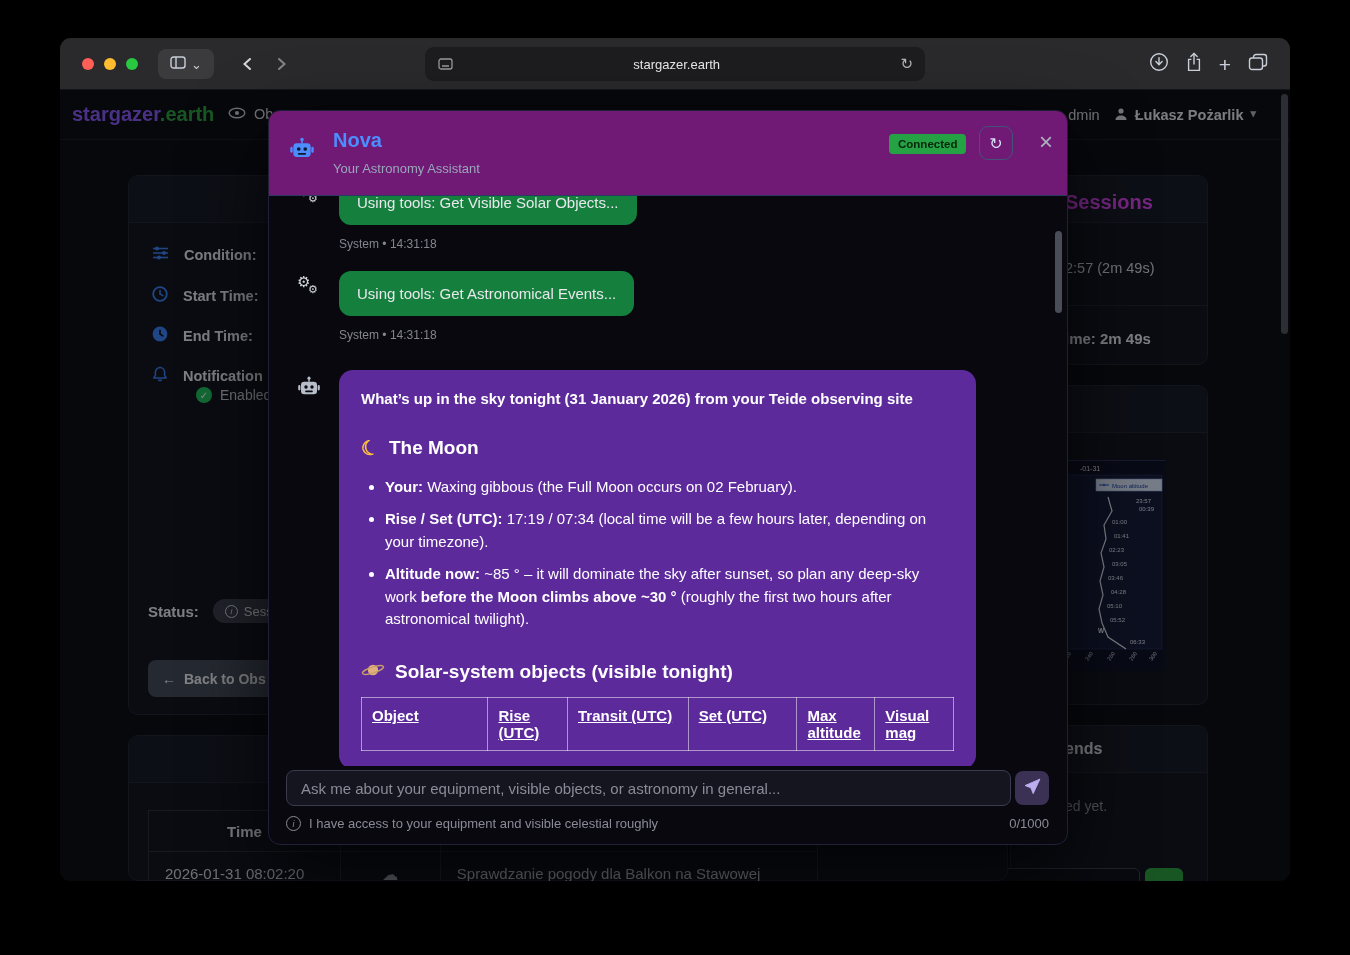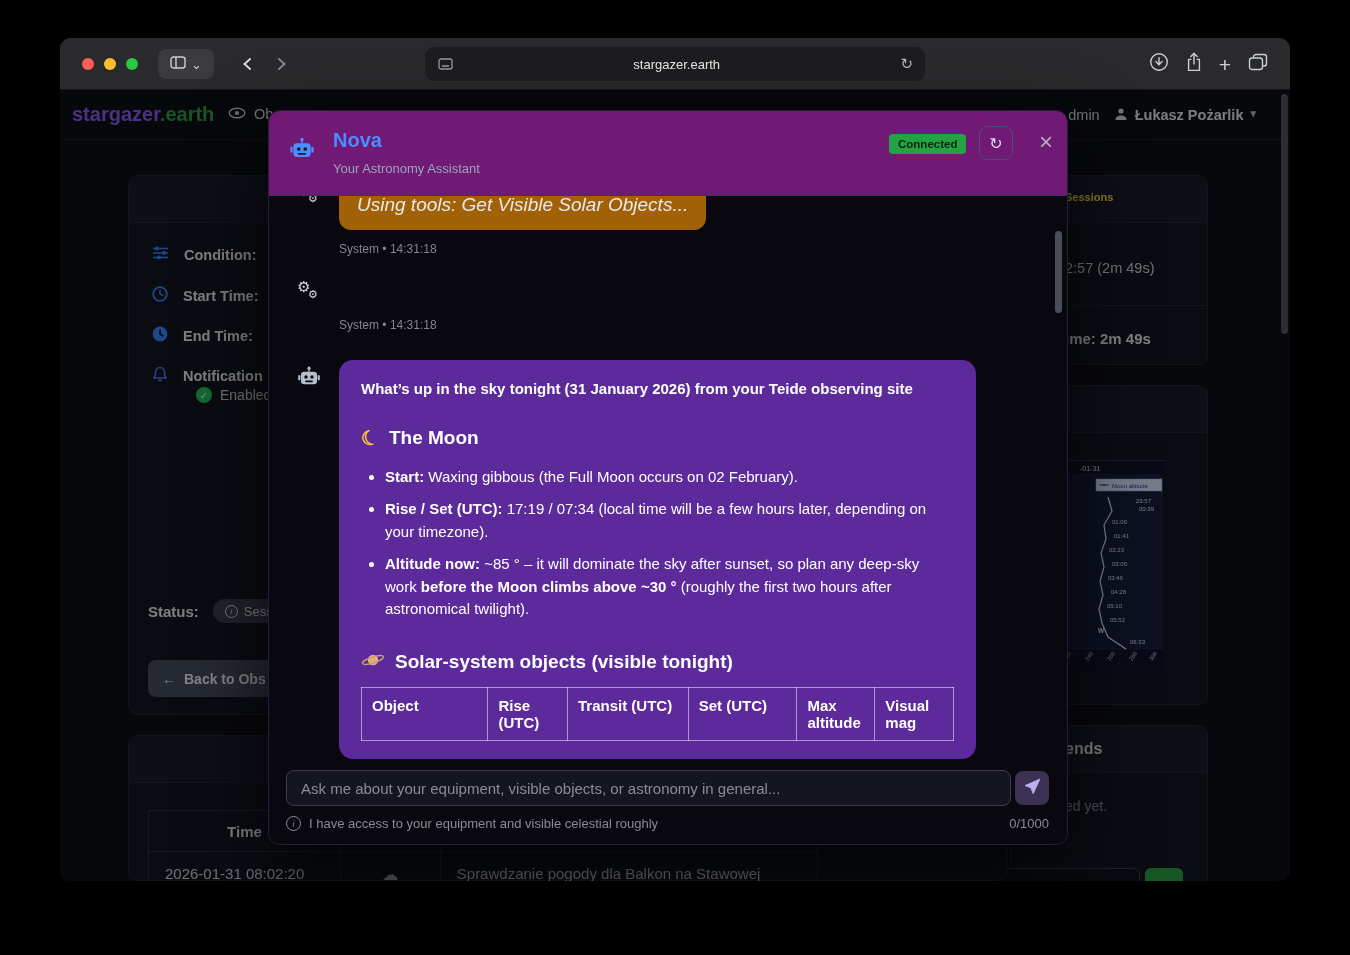--- a/index.html
+++ b/index.html
@@ -59,21 +59,21 @@
   .status-row { position:absolute; left:88px; top:509px; display:flex; align-items:center; gap:14px; }
   .status-label { color:#e8eaf0; font-size:15px; font-weight:bold; }
   .status-badge { height:24px; background:#3d4250; border-radius:12px; color:#dfe2e8; font-size:13px;
                   display:flex; align-items:center; gap:6px; padding:0 12px; width:120px; overflow:hidden; }
   .badge-i { width:13px; height:13px; flex:none; border:1.2px solid #dfe2e8; border-radius:50%;
              font-size:8px; display:flex; align-items:center; justify-content:center; font-style:italic; }
   .back-btn { position:absolute; left:88px; top:570px; width:180px; height:37px; background:#454d5c;
               border-radius:8px; color:#eef0f4; font-size:14px; font-weight:bold;
               display:flex; align-items:center; gap:8px; padding:0 14px; white-space:nowrap; }
 
-  .sess-title { position:absolute; left:1005px; top:101px; font-size:11px; font-weight:bold; color:#fde047; white-space:nowrap; }
+  .sess-title { position:absolute; left:1005px; top:101px; font-size:20px; font-weight:bold; color:#d946ef; white-space:nowrap; }
   .sess-entry { position:absolute; left:1005px; top:170px; font-size:14.5px; color:#cfd3da; white-space:nowrap; }
   .sess-div   { position:absolute; left:950px; top:215px; width:198px; border-top:1px solid #242736; }
   .sess-total { position:absolute; left:1005px; top:240px; font-size:15px; font-weight:bold; color:#e8eaf0; white-space:nowrap; }
   .trend-title { position:absolute; left:1005px; top:650px; font-size:16px; font-weight:bold; color:#e8eaf0; }
   .trend-empty { position:absolute; left:1005px; top:708px; font-size:14px; color:#959ba6; }
 
   .chart-box { position:absolute; left:985px; top:370px; width:120px; height:210px; background:#10142a;
                border:1px solid #2a3357; }
   .note-input { position:absolute; left:833px; top:778px; width:247px; height:34px; background:#10131c;
                 border:1px solid #3a4150; border-radius:6px; }
@@ -107,32 +107,32 @@
              display:flex; align-items:center; justify-content:center; }
 
   .chat { position:absolute; left:0; top:85px; width:100%; height:570px; overflow:hidden; }
   .chat-inner { padding:0 28px; margin-top:-16px; }
   .msg { display:flex; align-items:flex-start; gap:18px; }
   .m2 { margin-top:20px; } .m3 { margin-top:28px; }
   .mico { width:24px; flex:none; margin-top:6px; position:relative; height:24px; }
   .gears { color:#d3d7de; }
   .gears .g1 { position:absolute; left:0; top:-4px; font-size:15px; }
   .gears .g2 { position:absolute; left:11px; top:6px; font-size:11px; }
-  .bubble-sys { background:#a16207; border-radius:12px; padding:14px 18px; font-size:19px; color:#e8e8ec;font-style:italic; }
+  .bubble-sys { background:#15803d; border-radius:12px; padding:14px 18px; font-size:15px; color:#e8e8ec; }
   .meta { margin:12px 0 0 42px; font-size:12px; color:#85858f; }
   .bubble-ai { width:637px; background:#5d2a9c; border-radius:14px; padding:18px 22px; color:#fff; }
   .ai-title { font-size:15px; font-weight:bold; line-height:1.45; }
   .ai-h { display:flex; align-items:center; gap:10px; margin-top:26px; font-size:19px; font-weight:bold; }
   .moon-glyph { display:inline-block; font-size:20px; color:#fcbf3f; transform:rotate(-15deg); }
   .ai-ul { margin:16px 0 0 0; padding-left:24px; }
   .ai-ul li { margin-bottom:10px; font-size:15px; line-height:1.5; }
   .ai-ul li::marker { color:#fff; }
   .seg-b { font-weight:bold; }
   .ai-h.solar { margin-top:30px; }
-  .obj-table { margin-top:14px; width:100%; border-collapse:collapse; }
+  .obj-table { margin-top:14px; width:100%; border-collapse:collapse;text-decoration:underline; }
   .obj-table th { border:1px solid rgba(255,255,255,0.5); padding:9px 10px; font-size:15px; font-weight:bold;
                   text-align:left; vertical-align:top; color:#fff; }
   .obj-table th:nth-child(1){ width:128px; } .obj-table th:nth-child(2){ width:80px; }
   .obj-table th:nth-child(3){ width:122px; } .obj-table th:nth-child(4){ width:110px; }
   .obj-table th:nth-child(5){ width:78px; }  .obj-table th:nth-child(6){ width:79px; }
 
   .chat-scroll { position:absolute; right:5px; top:120px; width:7px; height:82px; background:#4a4d58; border-radius:4px; z-index:5; }
 
   .nova-input { position:absolute; left:17px; top:659px; width:725px; height:36px; background:#15151f;
                 border:1px solid #3b3b4d; border-radius:8px; color:#c4b5fd; font-size:15px; padding:0 14px;
@@ -409,20 +409,21 @@
           </span>
           <div class="bubble-sys">Using tools: Get Visible Solar Objects...</div>
         </div>
         <div class="meta">System • 14:31:18</div>
 
         <div class="msg m2">
           <span class="mico gears">
             <span class="g1">⚙</span>
             <span class="g2">⚙</span>
           </span>
+          <div class="bubble-sys">Using tools: Get Astronomical Events...</div>
         </div>
         <div class="meta">System • 14:31:18</div>
 
         <div class="msg m3">
           <span class="mico">
             <svg width="24" height="22" viewBox="0 0 24 22">
                 <circle cx="12" cy="2.2" r="1.6" fill="#b7bec9"></circle>
                 <rect x="11.3" y="3.2" width="1.4" height="2.6" fill="#b7bec9"></rect>
                 <rect x="4" y="5.8" width="16" height="12.5" rx="3.2" fill="#b7bec9"></rect>
                 <rect x="1.2" y="9" width="2.2" height="5.4" rx="1.1" fill="#b7bec9"></rect>
@@ -435,21 +436,21 @@
           <div class="bubble-ai">
             <div class="ai-title">What’s up in the sky tonight (31 January 2026) from your Teide observing site</div>
 
             <div class="ai-h">
               <span class="moon-glyph">☾</span>
               <span>The Moon</span>
             </div>
 
             <ul class="ai-ul">
               <li>
-                <span class="seg-b">Start:</span><span> Waxing gibbous (the Full Moon occurs on 02 February).</span>
+                <span class="seg-b">Your:</span><span> Waxing gibbous (the Full Moon occurs on 02 February).</span>
               </li>
               <li>
                 <span class="seg-b">Rise / Set (UTC):</span><span> 17:19 / 07:34 (local time will be a few hours later, depending on your timezone).</span>
               </li>
               <li>
                 <span class="seg-b">Altitude now:</span><span> ~85 ° – it will dominate the sky after sunset, so plan any deep-sky work </span><span class="seg-b">before the Moon climbs above ~30 °</span><span> (roughly the first two hours after astronomical twilight).</span>
               </li>
             </ul>
 
             <div class="ai-h solar">

